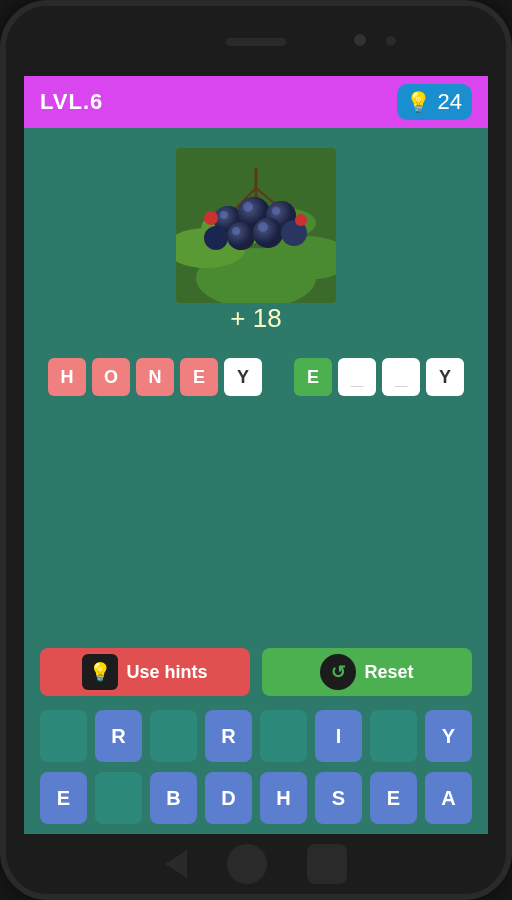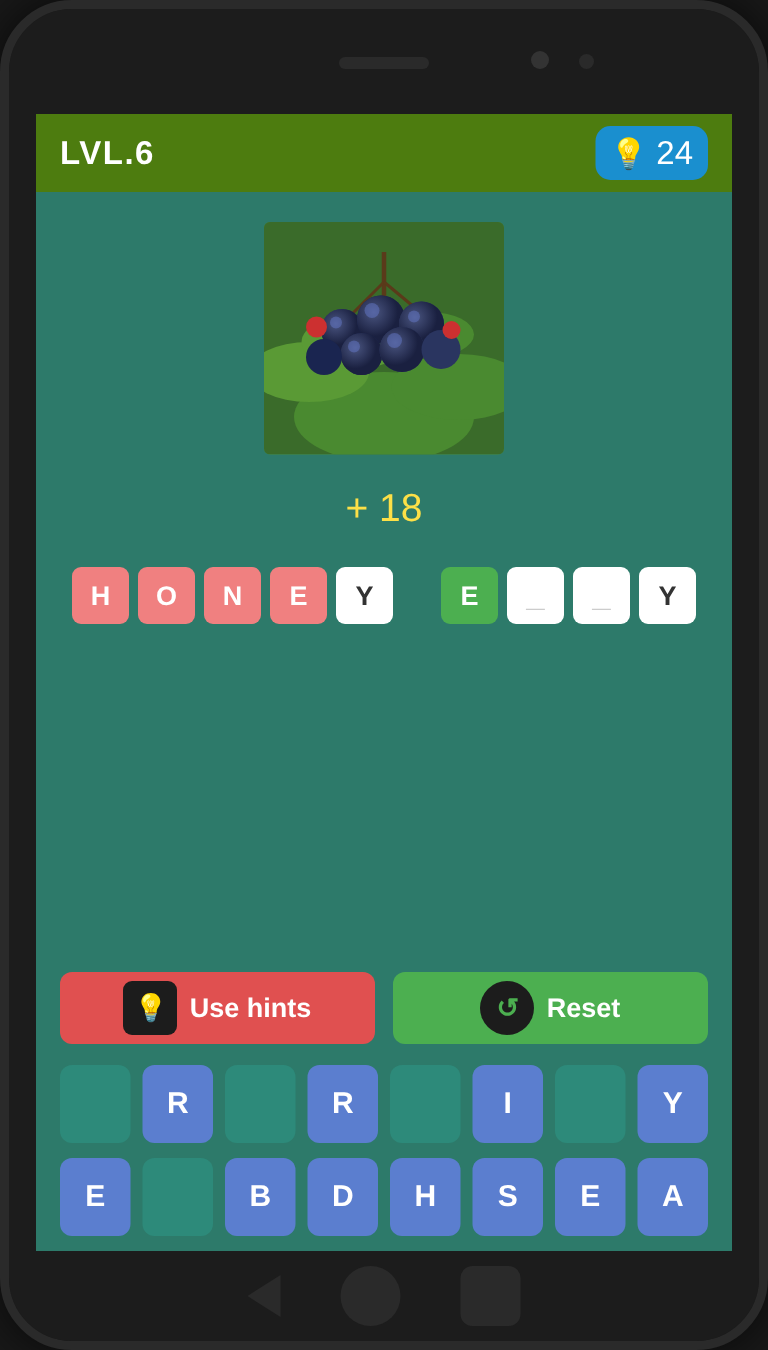--- a/index.html
+++ b/index.html
@@ -31,21 +31,21 @@
       right: 18px;
       bottom: 60px;
       background: #2d7a6a;
       overflow: hidden;
       display: flex;
       flex-direction: column;
     }
 
     
     .top-bar {
-      background: #4d7c0f;
+      background: #d946ef;
       height: 52px;
       display: flex;
       align-items: center;
       justify-content: space-between;
       padding: 0 16px;
       flex-shrink: 0;
     }
 
     .level-text {
       color: white;
@@ -92,24 +92,24 @@
       flex-shrink: 0;
     }
 
     
     .fruit-image svg {
       width: 100%;
       height: 100%;
     }
 
     .points-text {
-      color: #fde047;
+      color: #fef9c3;
       font-size: 26px;
       font-weight: normal;
-      margin-top: 20px;
+      margin-top: 0;
       margin-bottom: 24px;
     }
 
     
     .word-display {
       display: flex;
       flex-direction: row;
       align-items: center;
       gap: 6px;
       flex-wrap: wrap;

